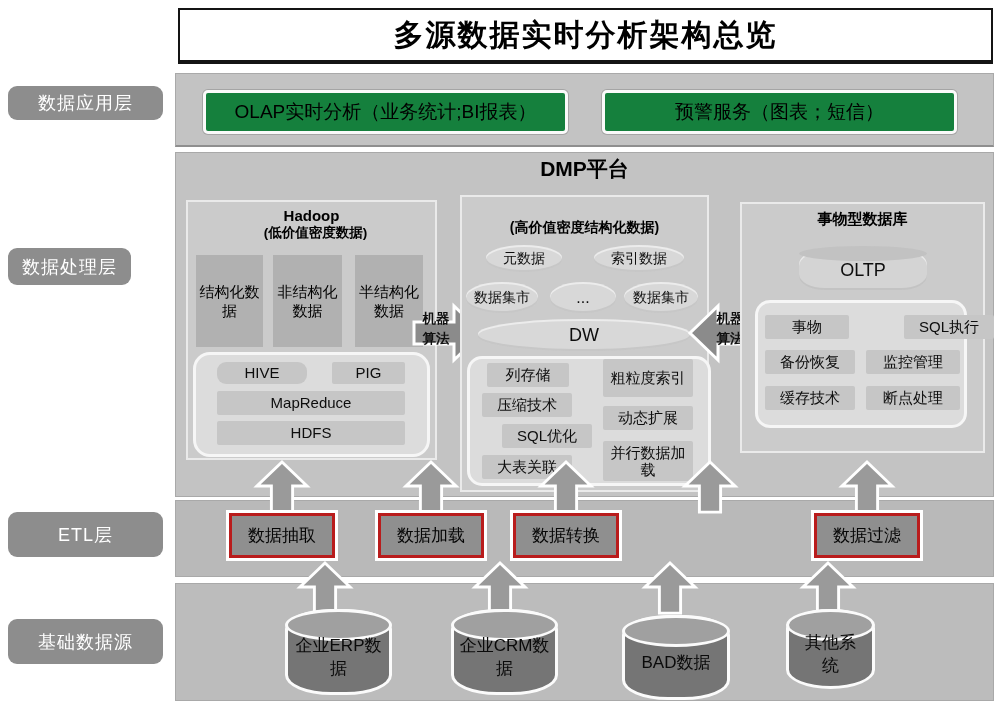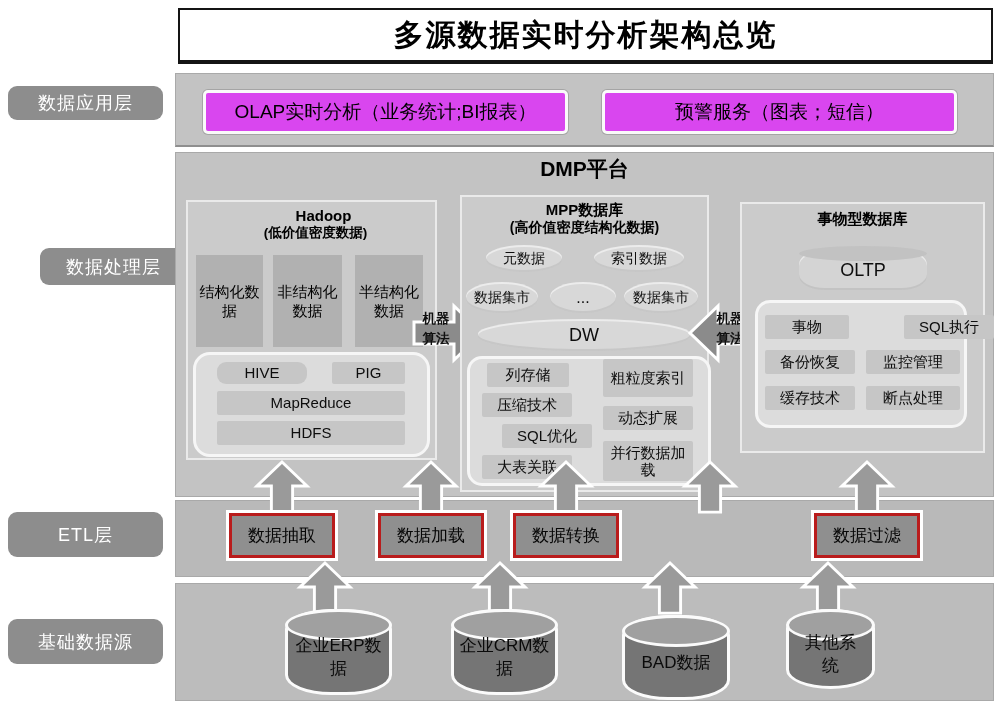--- a/index.html
+++ b/index.html
@@ -13,21 +13,21 @@
 
   .title-box {
     background:#fff; border:2px solid #141414; border-bottom:4px solid #141414;
     font-size:30px; font-weight:bold; letter-spacing:2px; color:#000;
   }
   .band { background:#c3c3c3; border:1px solid #a9a9a9; }
   .side-label {
     background:#8d8d8d; color:#fff; border-radius:9px; font-size:18px; letter-spacing:1px;
   }
   .plate {
-    background:#d946ef; border:3px solid #fafafa; box-shadow:0 0 0 1px #a5a5a5;
+    background:#15803d; border:3px solid #fafafa; box-shadow:0 0 0 1px #a5a5a5;
     border-radius:5px; font-size:19px; color:#000;
   }
   .dmp-title { font-size:21px; font-weight:bold; color:#000; }
   .panel { background:#cbcbcb; border:2px solid #eaeaea; }
   .panel-title { font-weight:bold; font-size:15px; color:#000; line-height:1.2; }
   .panel-sub { font-weight:bold; font-size:13.5px; color:#000; line-height:1.2; }
   .data-box {
     background:#b1b1b1; color:#000; font-size:15px; line-height:1.3; padding:2px;
   }
   .round-container {
@@ -62,50 +62,49 @@
   svg.arrow { position:absolute; overflow:visible; }
 </style>
 </head>
 <body>
 
 <div class="stage">
 
   <div class="abs flexc title-box" style="left:178px; top:8px; width:815px; height:56px;">多源数据实时分析架构总览</div>
 
   <div class="abs flexc side-label" style="left:8px; top:86px; width:155px; height:34px;">数据应用层</div>
-  <div class="abs flexc side-label" style="left:8px; top:248px; width:147px; height:37px;margin-left:32px;">数据处理层</div>
+  <div class="abs flexc side-label" style="left:8px; top:248px; width:123px; height:37px;">数据处理层</div>
   <div class="abs flexc side-label" style="left:8px; top:512px; width:155px; height:45px;">ETL层</div>
   <div class="abs flexc side-label" style="left:8px; top:619px; width:155px; height:45px;">基础数据源</div>
 
   <div class="abs band" style="left:175px; top:73px; width:819px; height:74px; border-bottom:2px solid #8f8f8f;"></div>
   <div class="abs flexc plate" style="left:203px; top:90px; width:365px; height:44px;">OLAP实时分析（业务统计;BI报表）</div>
   <div class="abs flexc plate" style="left:602px; top:90px; width:355px; height:44px;">预警服务（图表；短信）</div>
 
   <div class="abs band" style="left:175px; top:152px; width:819px; height:345px;"></div>
   <div class="abs flexc dmp-title" style="left:175px; top:155px; width:819px; height:28px;">DMP平台</div>
 
   <div class="abs panel" style="left:186px; top:200px; width:251px; height:260px;"></div>
-  <div class="abs flexc panel-title" style="left:198px; top:207px; width:251px; height:18px;">Hadoop</div>
+  <div class="abs flexc panel-title" style="left:186px; top:207px; width:251px; height:18px;">Hadoop</div>
   <div class="abs flexc panel-sub" style="left:186px; top:225px; width:251px; height:16px;padding-left:8px;">(低价值密度数据)</div>
   <div class="abs flexc data-box" style="left:196px; top:255px; width:67px; height:92px;">结构化数据</div>
   <div class="abs flexc data-box" style="left:273px; top:255px; width:69px; height:92px;">非结构化数据</div>
   <div class="abs flexc data-box" style="left:355px; top:255px; width:68px; height:92px;">半结构化数据</div>
   <div class="abs round-container" style="left:193px; top:352px; width:237px; height:105px;"></div>
   <div class="abs flexc chip" style="left:217px; top:362px; width:90px; height:22px;border-radius:9px;">HIVE</div>
   <div class="abs flexc chip" style="left:332px; top:362px; width:73px; height:22px;">PIG</div>
   <div class="abs flexc chip" style="left:217px; top:391px; width:188px; height:24px;">MapReduce</div>
   <div class="abs flexc chip" style="left:217px; top:421px; width:188px; height:24px;">HDFS</div>
 
   <svg class="arrow" style="left:412px; top:302px;" width="72" height="62" viewBox="0 0 72 62">
     <path d="M2 20 L42 20 L42 4 L70 31 L42 58 L42 42 L2 42 Z" fill="#8b8b8b" stroke="#ffffff" stroke-width="3"></path>
   </svg>
   <div class="abs ml-label" style="left:419px; top:309px; width:34px;">机器算法</div>
 
   <div class="abs panel" style="left:460px; top:195px; width:249px; height:297px;"></div>
-  <div class="abs flexc panel-title" style="left:460px; top:201px; width:249px; height:18px;">MPP数据库</div>
   <div class="abs flexc panel-sub" style="left:460px; top:219px; width:249px; height:16px; font-size:14px;">(高价值密度结构化数据)</div>
   <div class="abs flexc cyl" style="left:486px; top:245px; width:76px; height:27px;">元数据</div>
   <div class="abs flexc cyl" style="left:594px; top:245px; width:90px; height:27px;">索引数据</div>
   <div class="abs flexc cyl" style="left:466px; top:282px; width:72px; height:31px;">数据集市</div>
   <div class="abs flexc cyl" style="left:550px; top:282px; width:66px; height:31px; font-size:16px;">...</div>
   <div class="abs flexc cyl" style="left:624px; top:282px; width:74px; height:31px;">数据集市</div>
   <div class="abs flexc cyl" style="left:478px; top:319px; width:212px; height:32px; font-size:18px;">DW</div>
   <div class="abs round-container" style="left:467px; top:356px; width:244px; height:130px; border-radius:15px;"></div>
   <div class="abs flexc chip" style="left:487px; top:363px; width:82px; height:24px;">列存储</div>
   <div class="abs flexc chip" style="left:482px; top:393px; width:90px; height:24px;">压缩技术</div>

